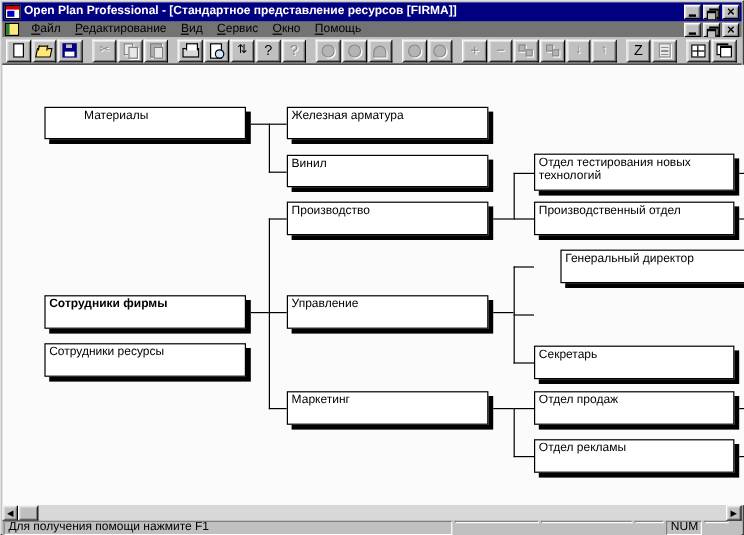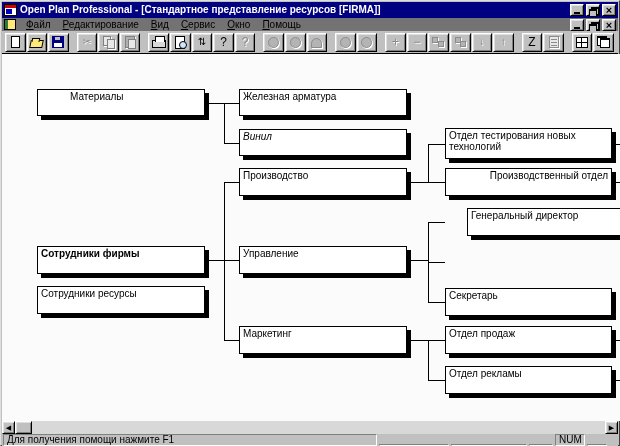--- a/index.html
+++ b/index.html
@@ -88,21 +88,21 @@
   .hline { height:1px; } .vline { width:1px; }
 
   
   .hscroll { position:absolute; left:1px; right:1px; top:420px; height:13px; background:#d8d8d8; display:flex; }
   .sbtn { width:13px; height:13px; display:flex; align-items:center; justify-content:center; font-size:7px; color:#000; flex:0 0 auto; }
   .sthumb { width:17px; height:13px; flex:0 0 auto; }
   .strack { flex:1; }
 
   
   .statusbar { position:absolute; left:1px; right:1px; top:433px; height:12px; background:#c0c0c0;
-               display:flex; align-items:flex-end; padding:0 1px; gap:2px; }
+               display:flex; align-items:flex-start; padding:0 1px; gap:2px; }
   .sp { border:1px solid; border-color:#808080 #fff #fff #808080; font-size:10px; line-height:10px;
         padding:0 3px; color:#000; white-space:nowrap; overflow:hidden; }
   .sp-msg { width:374px; } .sp-a { width:70px; } .sp-b { width:76px; } .sp-c { width:24px; }
   .sp-num { width:30px; } .sp-d { width:20px; }
 </style>
 </head>
 <body>
 
 <div id="win">
 
@@ -236,26 +236,26 @@
       <div class="vline" style="left: 426px; top: 168px; height: 81px;"></div>
       <div class="hline" style="left: 426px; top: 168px; width: 17px;"></div>
       <div class="hline" style="left: 426px; top: 208px; width: 17px;"></div>
       <div class="hline" style="left: 426px; top: 248px; width: 17px;"></div>
       <div class="hline" style="left: 409px; top: 286px; width: 17px;"></div>
       <div class="vline" style="left: 426px; top: 286px; height: 41px;"></div>
       <div class="hline" style="left: 426px; top: 286px; width: 17px;"></div>
       <div class="hline" style="left: 426px; top: 326px; width: 17px;"></div>
       <div class="node" style="left: 35px; top: 35px; width: 168px; height: 27px; padding-left: 32px;"><span>Материалы</span></div>
       <div class="node" style="left: 237px; top: 35px; width: 168px; height: 27px;"><span>Железная арматура</span></div>
-      <div class="node" style="left: 237px; top: 75px; width: 168px; height: 27px; font-style: italic;"><span>Винил</span></div>
+      <div class="node" style="left: 237px; top: 75px; width: 168px; height: 27px;"><span>Винил</span></div>
       <div class="hline" style="left: 614px; top: 90px; width: 6px;"></div>
       <div class="node" style="left: 443px; top: 74px; width: 167px; height: 31px;"><span>Отдел тестирования новых технологий</span></div>
       <div class="node" style="left: 237px; top: 114px; width: 168px; height: 28px;"><span>Производство</span></div>
       <div class="hline" style="left: 614px; top: 128px; width: 6px;"></div>
-      <div class="node" style="left: 443px; top: 114px; width: 167px; height: 28px; text-align: right;"><span>Производственный отдел</span></div>
+      <div class="node" style="left: 443px; top: 114px; width: 167px; height: 28px;"><span>Производственный отдел</span></div>
       <div class="node" style="left: 443px; top: 154px; width: 167px; height: 28px; margin-left: 22px;"><span>Генеральный директор</span></div>
       <div class="node" style="left: 35px; top: 192px; width: 168px; height: 28px; font-weight: bold;"><span>Сотрудники фирмы</span></div>
       <div class="node" style="left: 237px; top: 192px; width: 168px; height: 28px;"><span>Управление</span></div>
       <div class="node" style="left: 35px; top: 232px; width: 168px; height: 28px;"><span>Сотрудники ресурсы</span></div>
       <div class="node" style="left: 443px; top: 234px; width: 167px; height: 28px;"><span>Секретарь</span></div>
       <div class="node" style="left: 237px; top: 272px; width: 168px; height: 28px;"><span>Маркетинг</span></div>
       <div class="hline" style="left: 614px; top: 286px; width: 6px;"></div>
       <div class="node" style="left: 443px; top: 272px; width: 167px; height: 28px;"><span>Отдел продаж</span></div>
       <div class="hline" style="left: 614px; top: 326px; width: 6px;"></div>
       <div class="node" style="left: 443px; top: 312px; width: 167px; height: 28px;"><span>Отдел рекламы</span></div>

